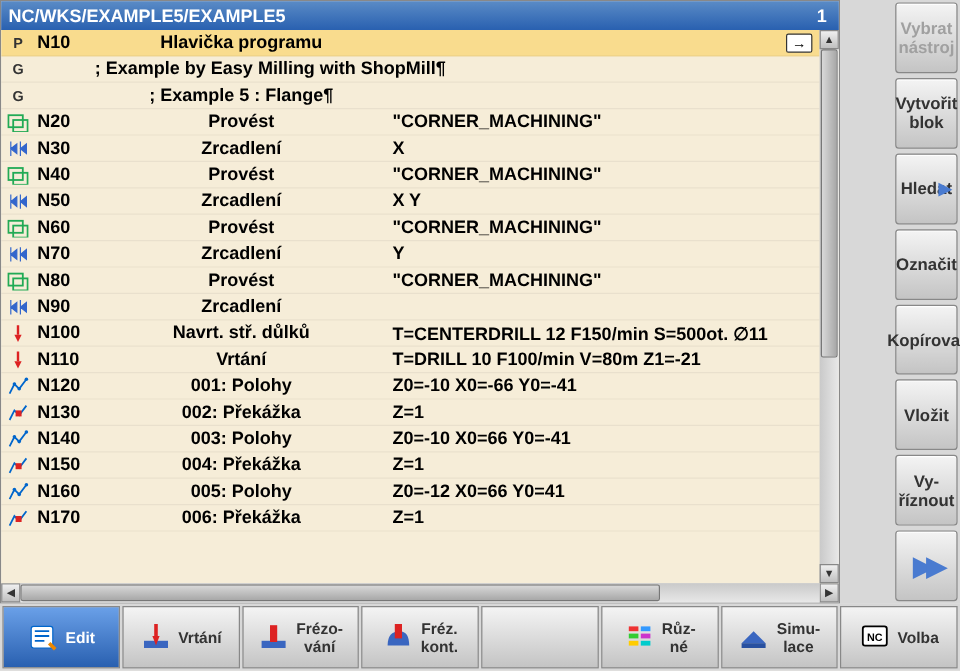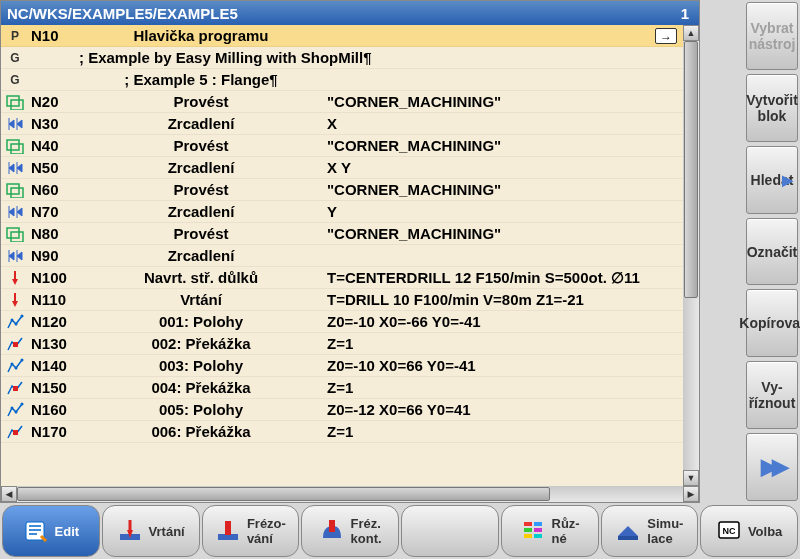--- a/index.html
+++ b/index.html
@@ -56,24 +56,24 @@
     white-space: pre-line;
     margin-left: 44px;
   }
   .softkey.disabled { color: #a0a0a0; }
   .softkey .play { color: #4a7bd0; font-size: 22px; letter-spacing: -6px; }
 
   .bottom-bar { height: 56px; display: flex; background: #d8d8d8; padding: 2px; gap: 2px; }
   .bottom-btn {
     flex: 1;
     background: linear-gradient(to bottom, #f4f4f4, #c4c4c4);
-    border: 1px solid #888; border-radius: 13px;
+    border: 1px solid #888; border-radius: 0;
     display: flex; align-items: center; justify-content: center;
     font-size: 13px; font-weight: bold; color: #333; gap: 6px;
-    white-space: pre-line;
+    text-align: center; white-space: pre-line;
   }
   .bottom-btn.active {
     background: linear-gradient(to bottom, #6aa0e8, #2960b0);
     color: #fff;
   }
   .bottom-btn .bicon { width: 26px; height: 26px; display:flex; align-items:center; justify-content:center; }
 </style>
 </head>
 <body>
 
@@ -288,20 +288,21 @@
     </div>
   </div>
   <div class="right-panel" id="right-panel">
       <div class="softkey disabled"><span>Vybrat
 nástroj</span></div>
       <div class="softkey"><span>Vytvořit
 blok</span></div>
       <div class="softkey"><span>Hledat</span><span style="position: absolute; right: 4px; color: rgb(74, 123, 208);">▶</span></div>
       <div class="softkey"><span>Označit</span></div>
       <div class="softkey"><span>Kopírovat</span></div>
+      <div class="softkey"><span>Vložit</span></div>
       <div class="softkey"><span>Vy-
 říznout</span></div>
       <div class="softkey"><span class="play">▶▶</span></div>
     </div>
 </div>
 <div class="bottom-bar" id="bottom-bar">
     <div class="bottom-btn active"><span class="bicon"><svg width="26" height="26" viewBox="0 0 26 26">
           <rect x="3" y="4" width="18" height="18" rx="2" fill="#fff" stroke="#06c"></rect>
           <path d="M6 8h12M6 12h12M6 16h8" stroke="#06c" stroke-width="1.5"></path>
           <path d="M18 18 l5 5" stroke="#e80" stroke-width="3"></path>

